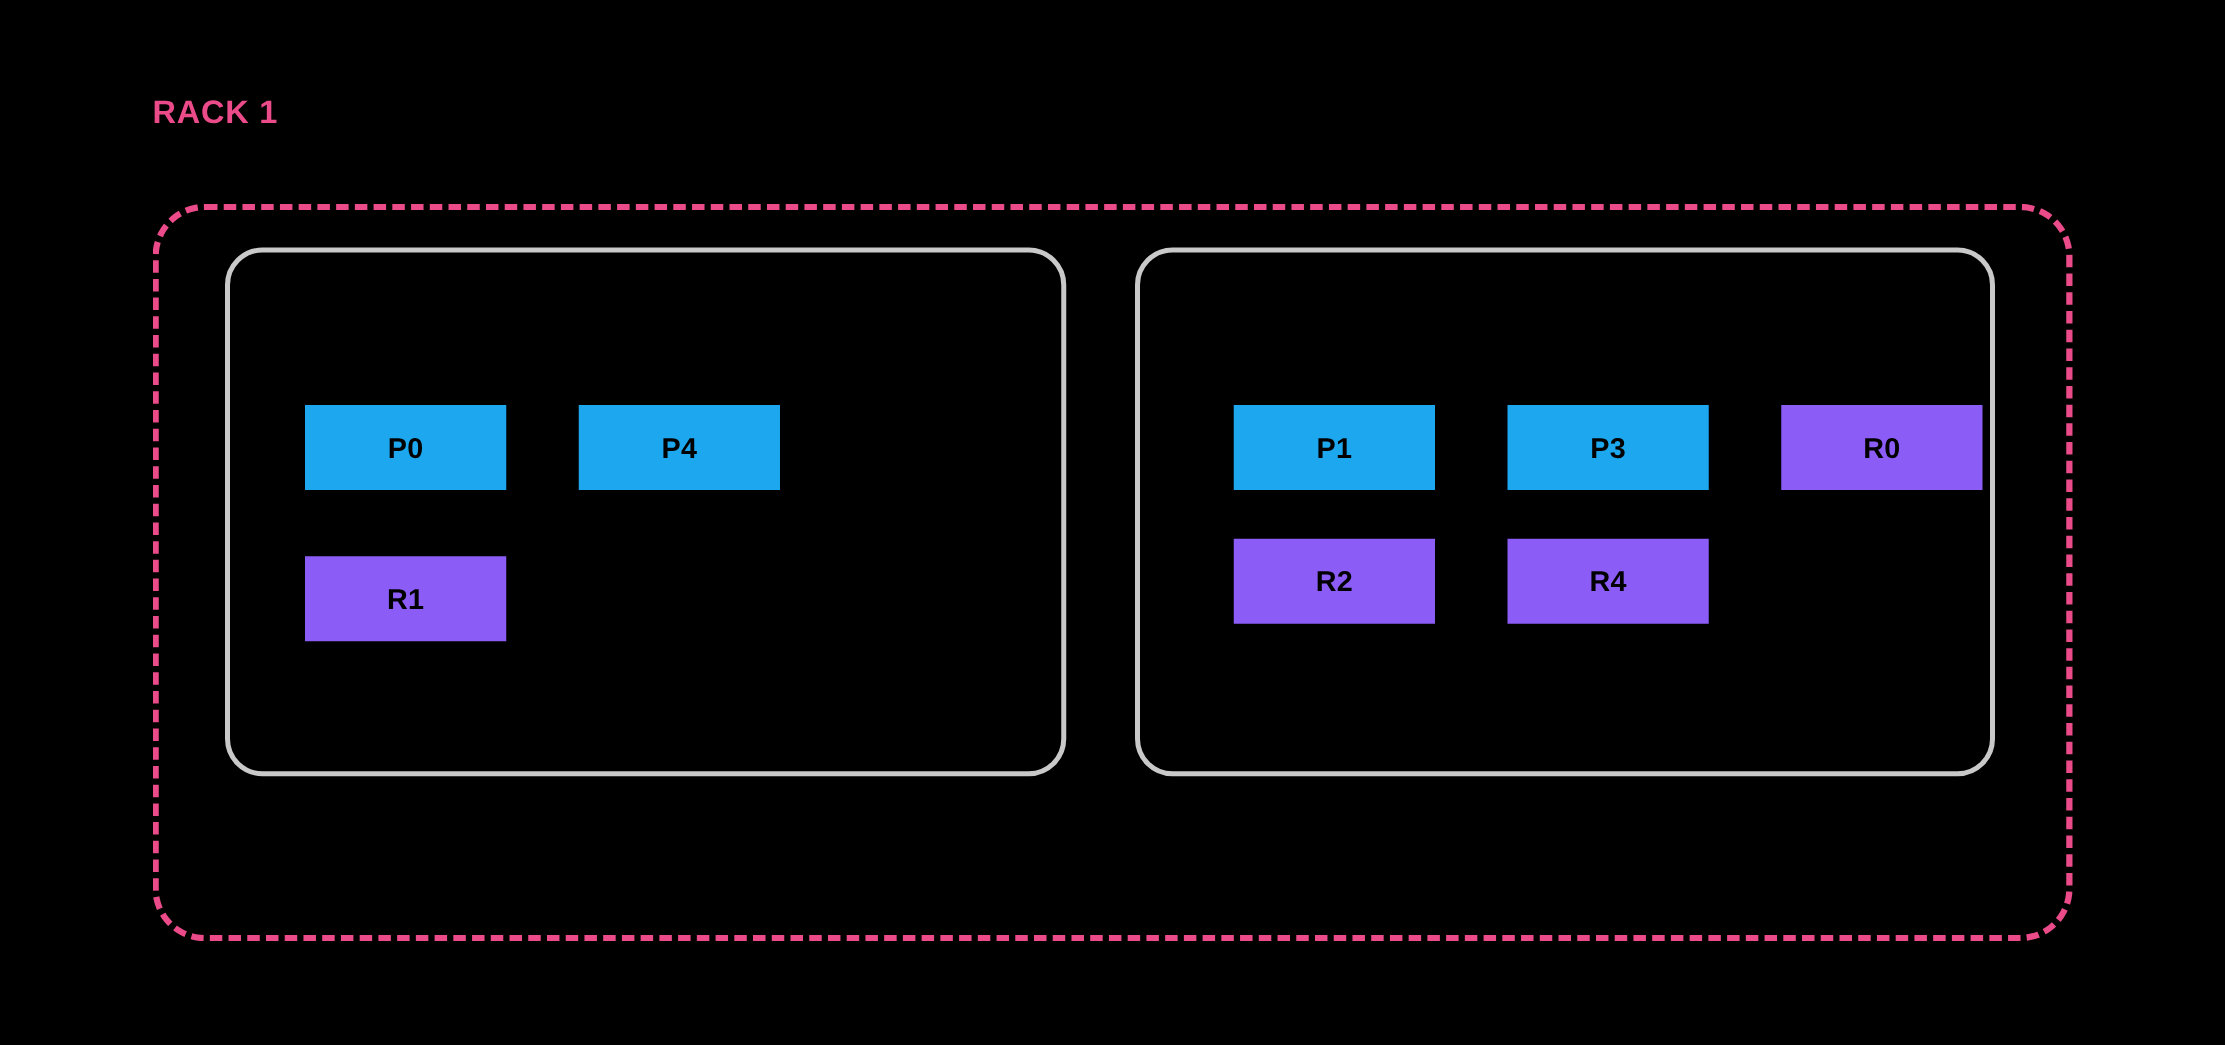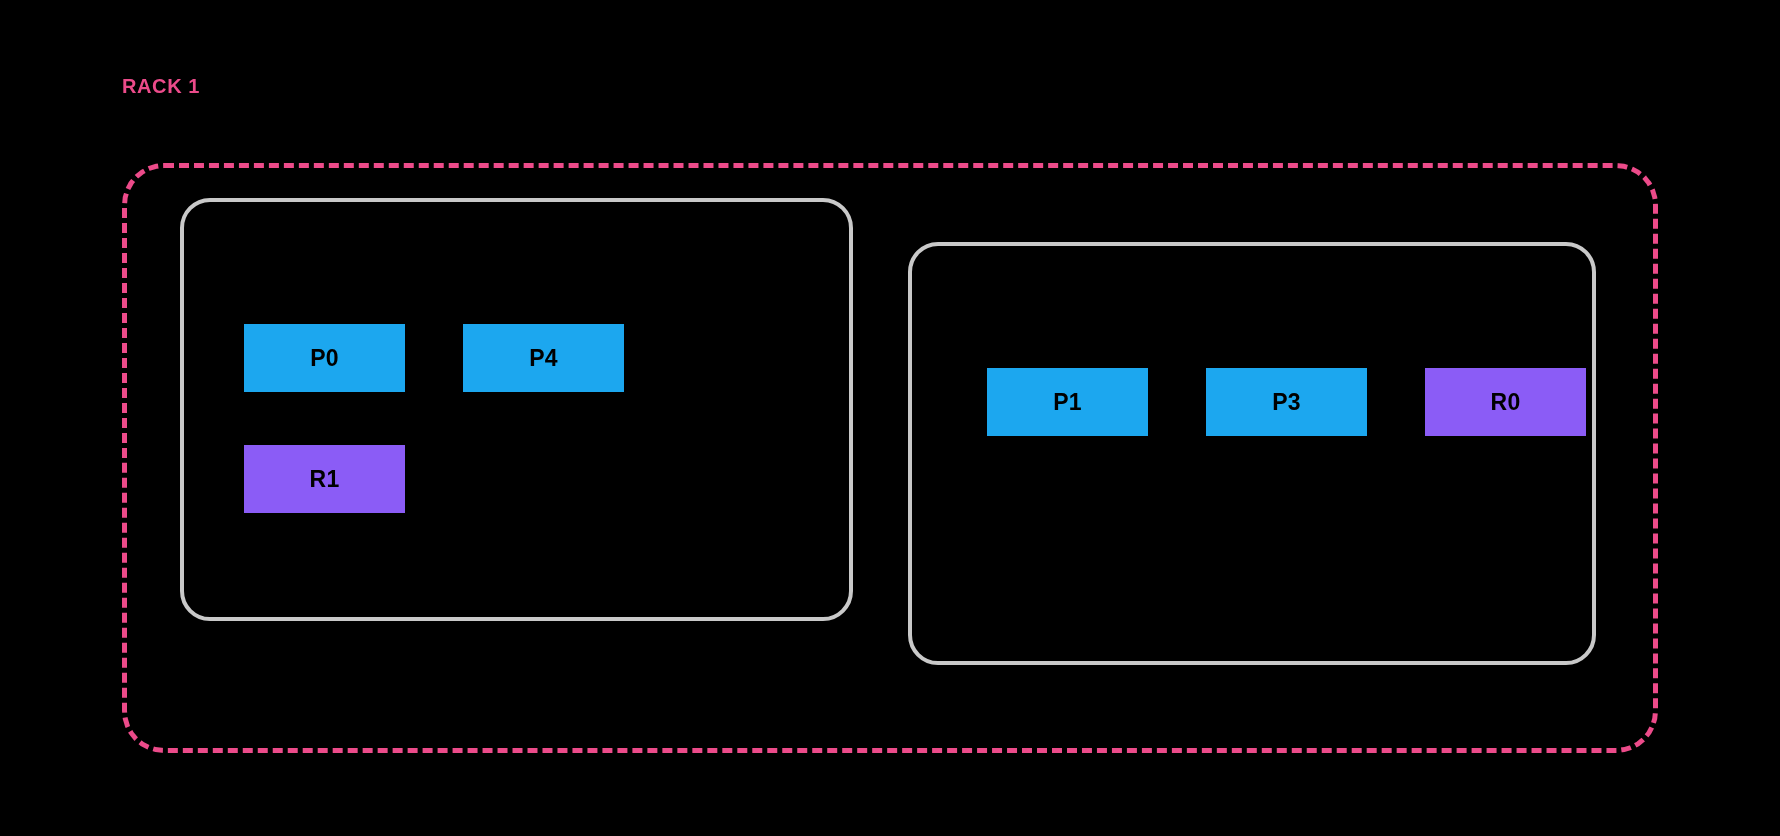--- a/index.html
+++ b/index.html
@@ -14,21 +14,21 @@
     overflow: hidden;
     font-family: "Liberation Sans", sans-serif;
     -webkit-font-smoothing: antialiased;
   }
 
   
   .rack-label {
     position: absolute;
     left: 122px;
     top: 76px;
-    font-size: 20px;
+    font-size: 26px;
     font-weight: bold;
     letter-spacing: 0.6px;
     color: #ec4b8a;
     line-height: 1;
     white-space: nowrap;
   }
 
   .rack-box {
     position: absolute;
     left: 122px;
@@ -45,21 +45,21 @@
   .node {
     position: absolute;
     top: 198px;
     height: 423px;
     box-sizing: border-box;
     border: 4px solid #c9c9c9;
     border-radius: 30px;
     background: transparent;
   }
   .node-left  { left: 180px; width: 673px; }
-  .node-right { left: 908px; width: 688px; margin-top: 44px; }
+  .node-right { left: 908px; width: 688px; }
 
   
   .cell-row {
     position: absolute;
     display: flex;
     align-items: flex-start;
     gap: 58px;
   }
   .node-left  .row-top    { left: 60px; top: 122px; }
   .node-left  .row-bottom { left: 60px; top: 243px; }
@@ -102,13 +102,17 @@
     <div class="cell replica">R1</div>
   </div>
 </div>
 
 <div class="node node-right">
   <div class="cell-row row-top">
     <div class="cell primary">P1</div>
     <div class="cell primary">P3</div>
     <div class="cell replica">R0</div>
   </div>
+  <div class="cell-row row-bottom">
+    <div class="cell replica">R2</div>
+    <div class="cell replica">R4</div>
+  </div>
 </div>
 
 </body></html>

